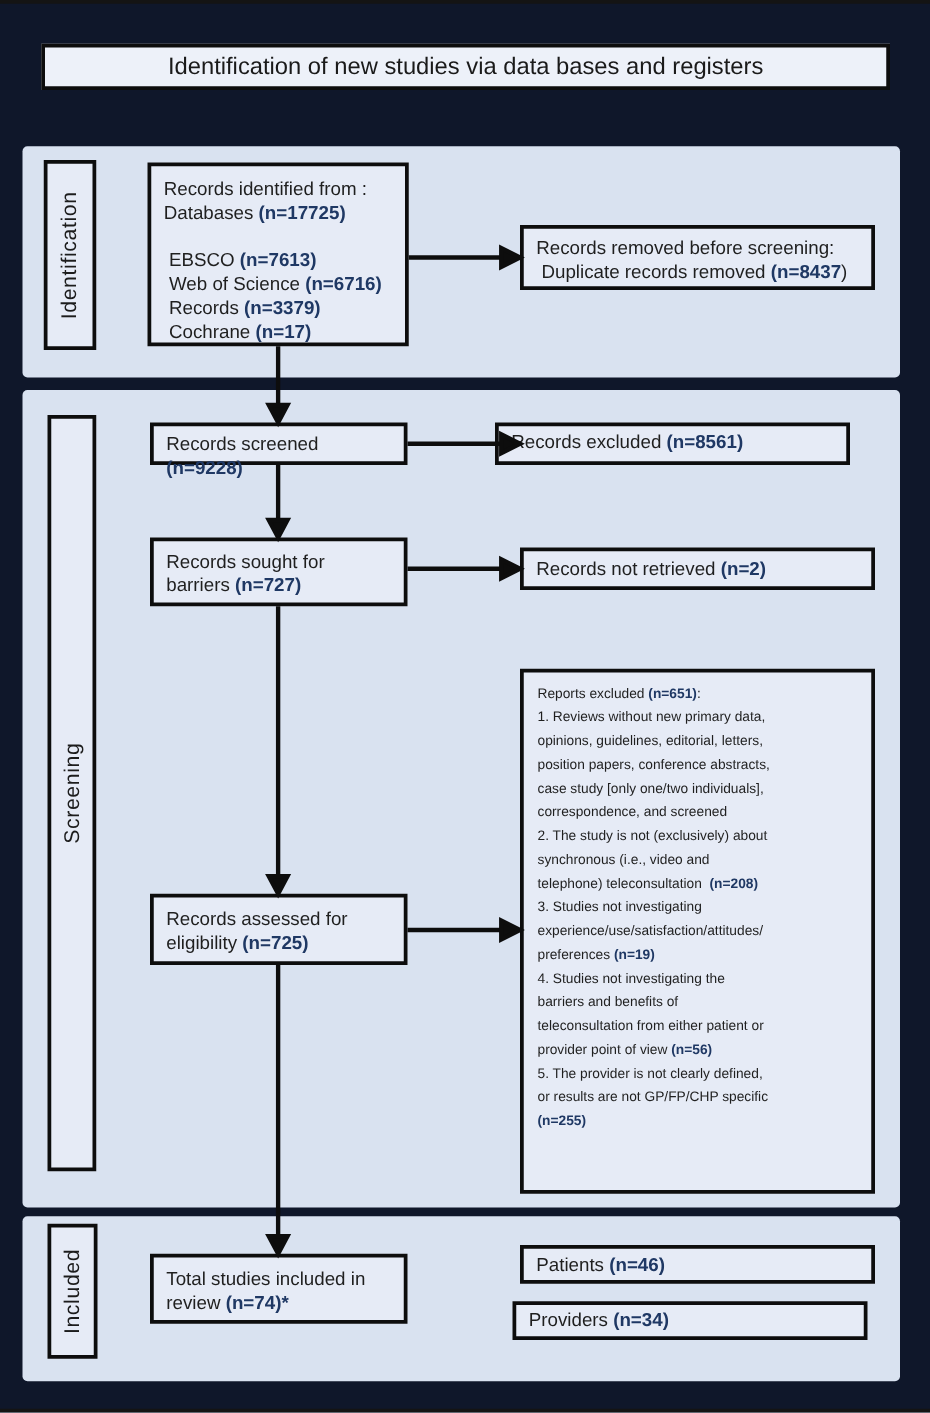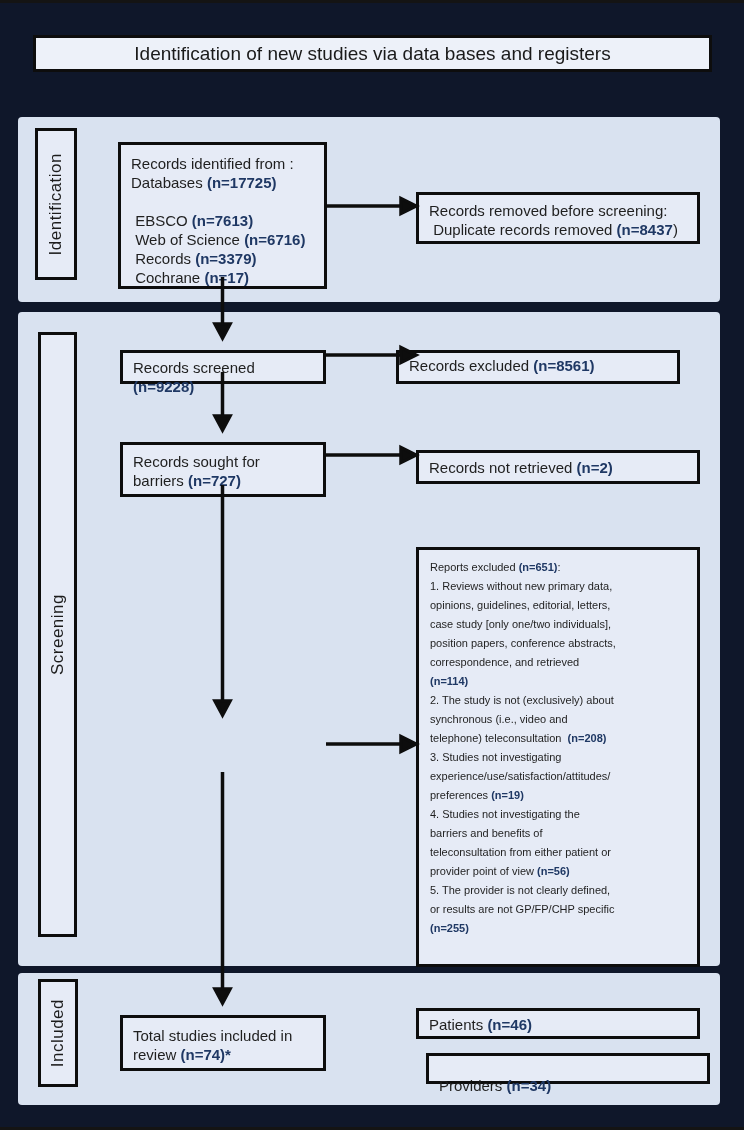--- a/index.html
+++ b/index.html
@@ -25,35 +25,35 @@
   #stage-identification{left:35px;top:128px;width:42px;height:152px;}
   #stage-screening{left:38px;top:332px;width:39px;height:605px;}
   #stage-included{left:38px;top:979px;width:40px;height:108px;}
 
   .title-box{position:absolute;left:33px;top:35px;width:679px;height:37px;
     border:3px solid #0d0d0d;background:#edf1f9;box-sizing:border-box;
     display:flex;align-items:center;justify-content:center;}
   .title-box span{font-size:19px;color:#1a1a1a;}
 
   .fbox{position:absolute;border:3px solid #0d0d0d;background:#e6ebf6;
-    box-sizing:border-box;padding:5px 10px;font-size:15px;line-height:19px;margin-top:12px;}
+    box-sizing:border-box;padding:5px 10px;font-size:15px;line-height:19px;}
   .tline{white-space:pre-wrap;min-height:19px;}
   .val{color:var(--val,#1f3864);font-weight:bold;}
 
   #box-records-identified{left:118px;top:130px;width:209px;height:147px;padding-top:9px;}
   #box-records-removed{left:416px;top:180px;width:284px;height:52px;padding-top:6px;}
   #box-records-screened{left:120px;top:338px;width:206px;height:34px;padding-top:5px;}
   #box-records-excluded{left:396px;top:338px;width:284px;height:34px;padding-top:3px;}
   #box-records-sought{left:120px;top:430px;width:206px;height:55px;padding-top:7px;}
   #box-records-not-retrieved{left:416px;top:438px;width:284px;height:34px;padding-top:5px;}
   #box-reports-excluded{left:416px;top:535px;width:284px;height:420px;padding:8px 11px;font-size:11px;}
   #box-records-assessed{left:120px;top:715px;width:206px;height:57px;padding-top:8px;}
   #box-total-studies{left:120px;top:1003px;width:206px;height:56px;padding-top:8px;}
   #box-patients{left:416px;top:996px;width:284px;height:31px;padding-top:4px;}
-  #box-providers{left:426px;top:1041px;width:284px;height:31px;padding-top:20px;}
+  #box-providers{left:410px;top:1041px;width:284px;height:31px;padding-top:3px;}
 
   .arrows{position:absolute;left:0;top:0;pointer-events:none;}
 </style>
 </head>
 <body>
 
 <div class="canvas">
 
   <div class="rule rule-top"></div>
   <div class="rule rule-bottom"></div>
@@ -99,37 +99,40 @@
       <div class="tline"><span class="txt">Records sought for</span></div>
       <div class="tline"><span class="txt">barriers </span><span class="val">(n=727)</span></div>
     </div>
   <div class="fbox" id="box-records-not-retrieved">
       <div class="tline"><span class="txt">Records not retrieved </span><span class="val">(n=2)</span></div>
     </div>
   <div class="fbox" id="box-reports-excluded">
       <div class="tline"><span class="txt">Reports excluded </span><span class="val">(n=651)</span><span class="txt">:</span></div>
       <div class="tline"><span class="txt">1. Reviews without new primary data,</span></div>
       <div class="tline"><span class="txt">opinions, guidelines, editorial, letters,</span></div>
+      <div class="tline"><span class="txt">position papers, conference abstracts,</span></div>
       <div class="tline"><span class="txt">case study [only one/two individuals],</span></div>
-      <div class="tline"><span class="txt">position papers, conference abstracts,</span></div>
-      <div class="tline"><span class="txt">correspondence, and retrieved</span></div>
-      <div class="tline"><span class="val">(n=114)</span></div>
+      <div class="tline"><span class="txt">correspondence, and screened</span></div>
       <div class="tline"><span class="txt">2. The study is not (exclusively) about</span></div>
       <div class="tline"><span class="txt">synchronous (i.e., video and</span></div>
       <div class="tline"><span class="txt">telephone) teleconsultation  </span><span class="val">(n=208)</span></div>
       <div class="tline"><span class="txt">3. Studies not investigating</span></div>
       <div class="tline"><span class="txt">experience/use/satisfaction/attitudes/</span></div>
       <div class="tline"><span class="txt">preferences </span><span class="val">(n=19)</span></div>
       <div class="tline"><span class="txt">4. Studies not investigating the</span></div>
       <div class="tline"><span class="txt">barriers and benefits of</span></div>
       <div class="tline"><span class="txt">teleconsultation from either patient or</span></div>
       <div class="tline"><span class="txt">provider point of view </span><span class="val">(n=56)</span></div>
       <div class="tline"><span class="txt">5. The provider is not clearly defined,</span></div>
       <div class="tline"><span class="txt">or results are not GP/FP/CHP specific</span></div>
       <div class="tline"><span class="val">(n=255)</span></div>
+    </div>
+  <div class="fbox" id="box-records-assessed">
+      <div class="tline"><span class="txt">Records assessed for</span></div>
+      <div class="tline"><span class="txt">eligibility </span><span class="val">(n=725)</span></div>
     </div>
   <div class="fbox" id="box-total-studies">
       <div class="tline"><span class="txt">Total studies included in</span></div>
       <div class="tline"><span class="txt">review </span><span class="val">(n=74)*</span></div>
     </div>
   <div class="fbox" id="box-patients">
       <div class="tline"><span class="txt">Patients </span><span class="val">(n=46)</span></div>
     </div>
   <div class="fbox" id="box-providers">
       <div class="tline"><span class="txt">Providers </span><span class="val">(n=34)</span></div>

